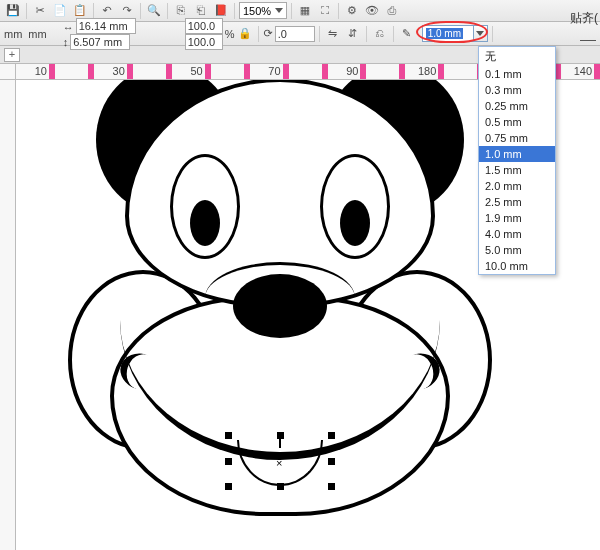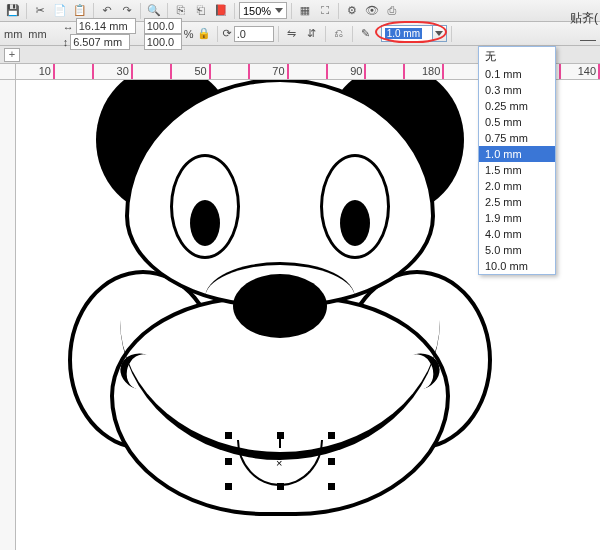--- a/index.html
+++ b/index.html
@@ -5,31 +5,31 @@
   * { box-sizing: border-box; font-family: Tahoma, Arial, sans-serif; font-size: 11px; }
   body { margin: 0; width: 600px; height: 550px; background: #fff; overflow: hidden; }
   .topbar { height: 22px; background: linear-gradient(#f4f4f4,#e6e6e6); border-bottom: 1px solid #b8b8b8; display: flex; align-items: center; padding: 0 4px; gap: 2px; }
   .ico { width: 18px; height: 18px; display: flex; align-items: center; justify-content: center; color: #555; }
   .sep { width: 1px; height: 16px; background: #ccc; margin: 0 2px; }
   .zoombox { width: 48px; height: 17px; border: 1px solid #aaa; background: #fff; display: flex; align-items: center; padding: 0 3px; font-size: 11px; justify-content: space-between; }
   .drop { width: 0; height: 0; border-left: 4px solid transparent; border-right: 4px solid transparent; border-top: 5px solid #555; }
   .bar2 { height: 24px; background: linear-gradient(#f4f4f4,#e6e6e6); border-bottom: 1px solid #b8b8b8; display: flex; align-items: center; padding: 0 4px; gap: 2px; }
   .lbl { color: #444; font-size: 11px; }
   .valbox { width: 60px; height: 16px; border: 1px solid #aaa; background: #fff; display: flex; align-items: center; padding: 0 2px; font-size: 10px; color: #333; }
-  .pctbox { width: 38px; height: 16px; border: 1px solid #aaa; background: #fff; display: flex; align-items: center; padding: 0 2px; font-size: 10px; color: #333; }
+  .pctbox { width: 38px; height: 16px; border: 1px solid #aaa; background: #fff; display: flex; align-items: center; padding: 0 2px; font-size: 10px; color: #333; margin-left: 41px; }
   .outline-ctrl { position: relative; display: flex; align-items: center; margin-left: 4px; }
   .outline-val { width: 52px; height: 17px; border: 1px solid #7fa3c9; background: #fff; display: flex; align-items: center; padding: 0 3px; position: relative; }
   .outline-val span { background: #3a76d6; color: #fff; padding: 0 2px; font-size: 10px; }
   .outline-drop { width: 14px; height: 17px; border: 1px solid #7fa3c9; border-left: none; background: linear-gradient(#fff,#e6e6e6); display: flex; align-items: center; justify-content: center; }
   .circ-red1 { position: absolute; top: -4px; left: -6px; width: 72px; height: 22px; border: 2px solid #e33; border-radius: 50%/60%; pointer-events: none; }
   .menustrip { position: absolute; right: 2px; top: 10px; color: #333; font-size: 12px; }
   .tabstrip { height: 18px; background: #e6e6e6; border-bottom: 1px solid #bbb; display: flex; align-items: center; padding: 0 4px; }
   .plus { width: 16px; height: 14px; border: 1px solid #aaa; background: #fff; display: flex; align-items: center; justify-content: center; color: #666; font-size: 12px; line-height: 1; }
   .ruler-h { height: 16px; background: #f7f7f7; border-bottom: 1px solid #bbb; position: relative; display: flex; font-size: 9px; color: #444; }
-  .rcell { flex: 1; position: relative; border-right: 2px solid #ec4899; }
+  .rcell { flex: 1; position: relative; border-right: 6px solid #ec4899; }
   .rcell span { position: absolute; right: 2px; top: 1px; }
   .canvas-wrap { position: relative; width: 600px; height: 470px; }
   .ruler-v { position: absolute; left: 0; top: 0; width: 16px; height: 470px; background: #f7f7f7; border-right: 1px solid #bbb; }
   .canvas { position: absolute; left: 16px; top: 0; width: 584px; height: 470px; background: #fff; overflow: hidden; }
   
   .dd { position: absolute; right: 44px; top: 46px; width: 78px; background: #fff; border: 1px solid #9bbbe3; box-shadow: 2px 2px 4px rgba(0,0,0,.25); z-index: 30; }
   .dd-item { padding: 2px 6px; font-size: 11px; color: #222; cursor: default; }
   .dd-item.sel { background: #3a76d6; color: #fff; position: relative; }
   
   .face { position: absolute; left: 24px; top: 10px; width: 480px; height: 460px; }

